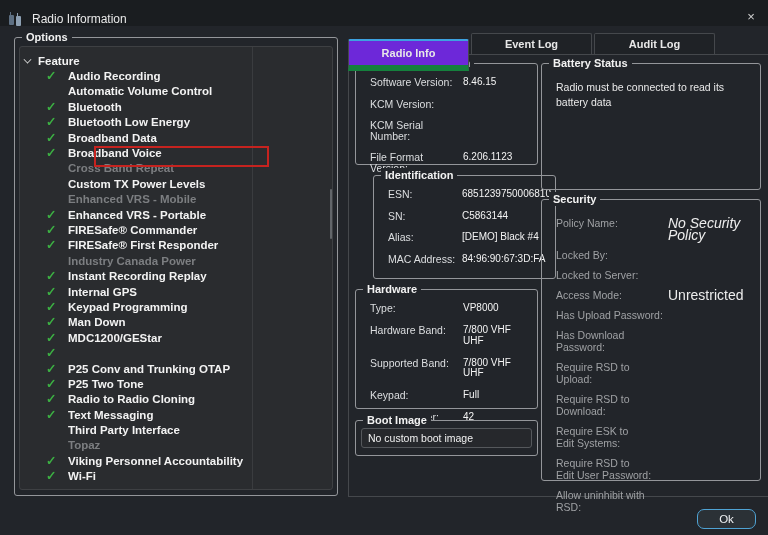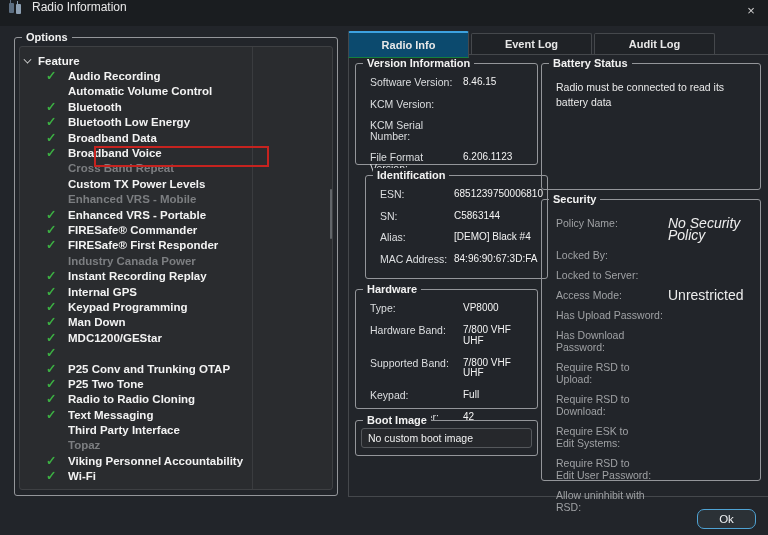--- a/index.html
+++ b/index.html
@@ -1,20 +1,20 @@
 <!DOCTYPE html>
 <html><head>
 <meta charset="utf-8">
 <style>
   html,body{margin:0;padding:0;background:#101113;}
   .screen{position:relative;width:768px;height:535px;background:#22252a;overflow:hidden;
           font-family:"Liberation Sans",sans-serif;color:#eceff1;}
   
   .titlebar{position:absolute;left:0;top:0;right:0;height:26px;background:#1a1d20;
-            display:flex;align-items:flex-start;}
+            display:flex;align-items:flex-end;}
   .titlebar .app-icon{width:15px;height:14px;margin:0 8px 0 9px;position:relative;flex:0 0 auto;}
   .app-icon .r1,.app-icon .r2{position:absolute;width:5px;height:10px;border-radius:1px;}
   .app-icon .r1{left:0;top:3px;background:#5d6f82;}
   .app-icon .r2{left:7px;top:4px;background:#8da0b3;}
   .app-icon .a1{position:absolute;left:1px;top:0;width:1px;height:4px;background:#5d6f82;}
   .app-icon .a2{position:absolute;left:8px;top:1px;width:1px;height:4px;background:#8da0b3;}
   .titlebar .title{font-size:12px;color:#e8e8e8;}
   .titlebar .close{margin-left:auto;width:24px;height:20px;margin-right:5px;display:flex;
                    align-items:center;justify-content:center;font-size:13px;color:#d2d2d2;cursor:default;}
   
@@ -35,21 +35,21 @@
   .chev{width:8px;height:8px;margin:0 6px 3px 0;position:relative;flex:0 0 auto;}
   .chev::before{content:"";position:absolute;left:0;top:1px;width:6px;height:6px;
                 border-right:1.6px solid #e6e6e6;border-bottom:1.6px solid #e6e6e6;transform:rotate(45deg) scale(.8);}
   .scroll-thumb{position:absolute;left:310px;top:142px;width:2px;height:50px;background:#62666a;border-radius:1px;}
   .annotation{position:absolute;left:94px;top:146px;width:171px;height:17px;border:2px solid #c6231f;z-index:5;}
   
   .tabbar{position:absolute;left:348px;top:31px;height:24px;display:flex;z-index:3;}
   .tab{width:119px;height:20px;margin-right:2px;margin-top:2px;background:#1f2226;border:1px solid #45484c;
        border-bottom:none;border-radius:2px 2px 0 0;display:flex;align-items:center;justify-content:center;
        font-size:11px;font-weight:bold;color:#e8e8e8;}
-  .tab.active{height:24px;margin-top:0;background:#0c4a6e;border-top:2px solid #3da2e0;border-bottom:1px solid #15803d;}
+  .tab.active{height:24px;margin-top:8px;background:#6d28d9;border-top:2px solid #3da2e0;border-bottom:6px solid #15803d;}
   
   .tabpage{position:absolute;left:348px;top:54px;width:421px;height:443px;border:1px solid #45484c;
            background:#22252a;box-sizing:border-box;}
   .tabpage .group{font-size:10.5px;}
   .info-rows{position:absolute;left:14px;top:13px;right:6px;}
   .info-row{display:grid;margin-bottom:11px;line-height:10.5px;}
   .info-row .lab{color:#dcdee0;font-size:10.5px;}
   .info-row .val{color:#f4f4f4;font-size:10px;}
   .g-version .info-row{grid-template-columns:93px 1fr;}
   .g-ident   .info-row{grid-template-columns:74px 1fr;}
@@ -272,21 +272,21 @@
             <span class="val"></span>
           </div>
 
           <div class="info-row">
             <span class="lab">File Format Version:</span>
             <span class="val">6.206.1123</span>
           </div>
         </div>
     </div>
 
-    <div class="group g-ident" style="left:16px;top:120px;width:181px;height:102px;">
+    <div class="group g-ident" style="left:24px;top:120px;width:181px;height:102px;">
       <span class="legend">Identification</span>
       <div class="info-rows">
 
           <div class="info-row">
             <span class="lab">ESN:</span>
             <span class="val">6851239750006810</span>
           </div>
 
           <div class="info-row">
             <span class="lab">SN:</span>

